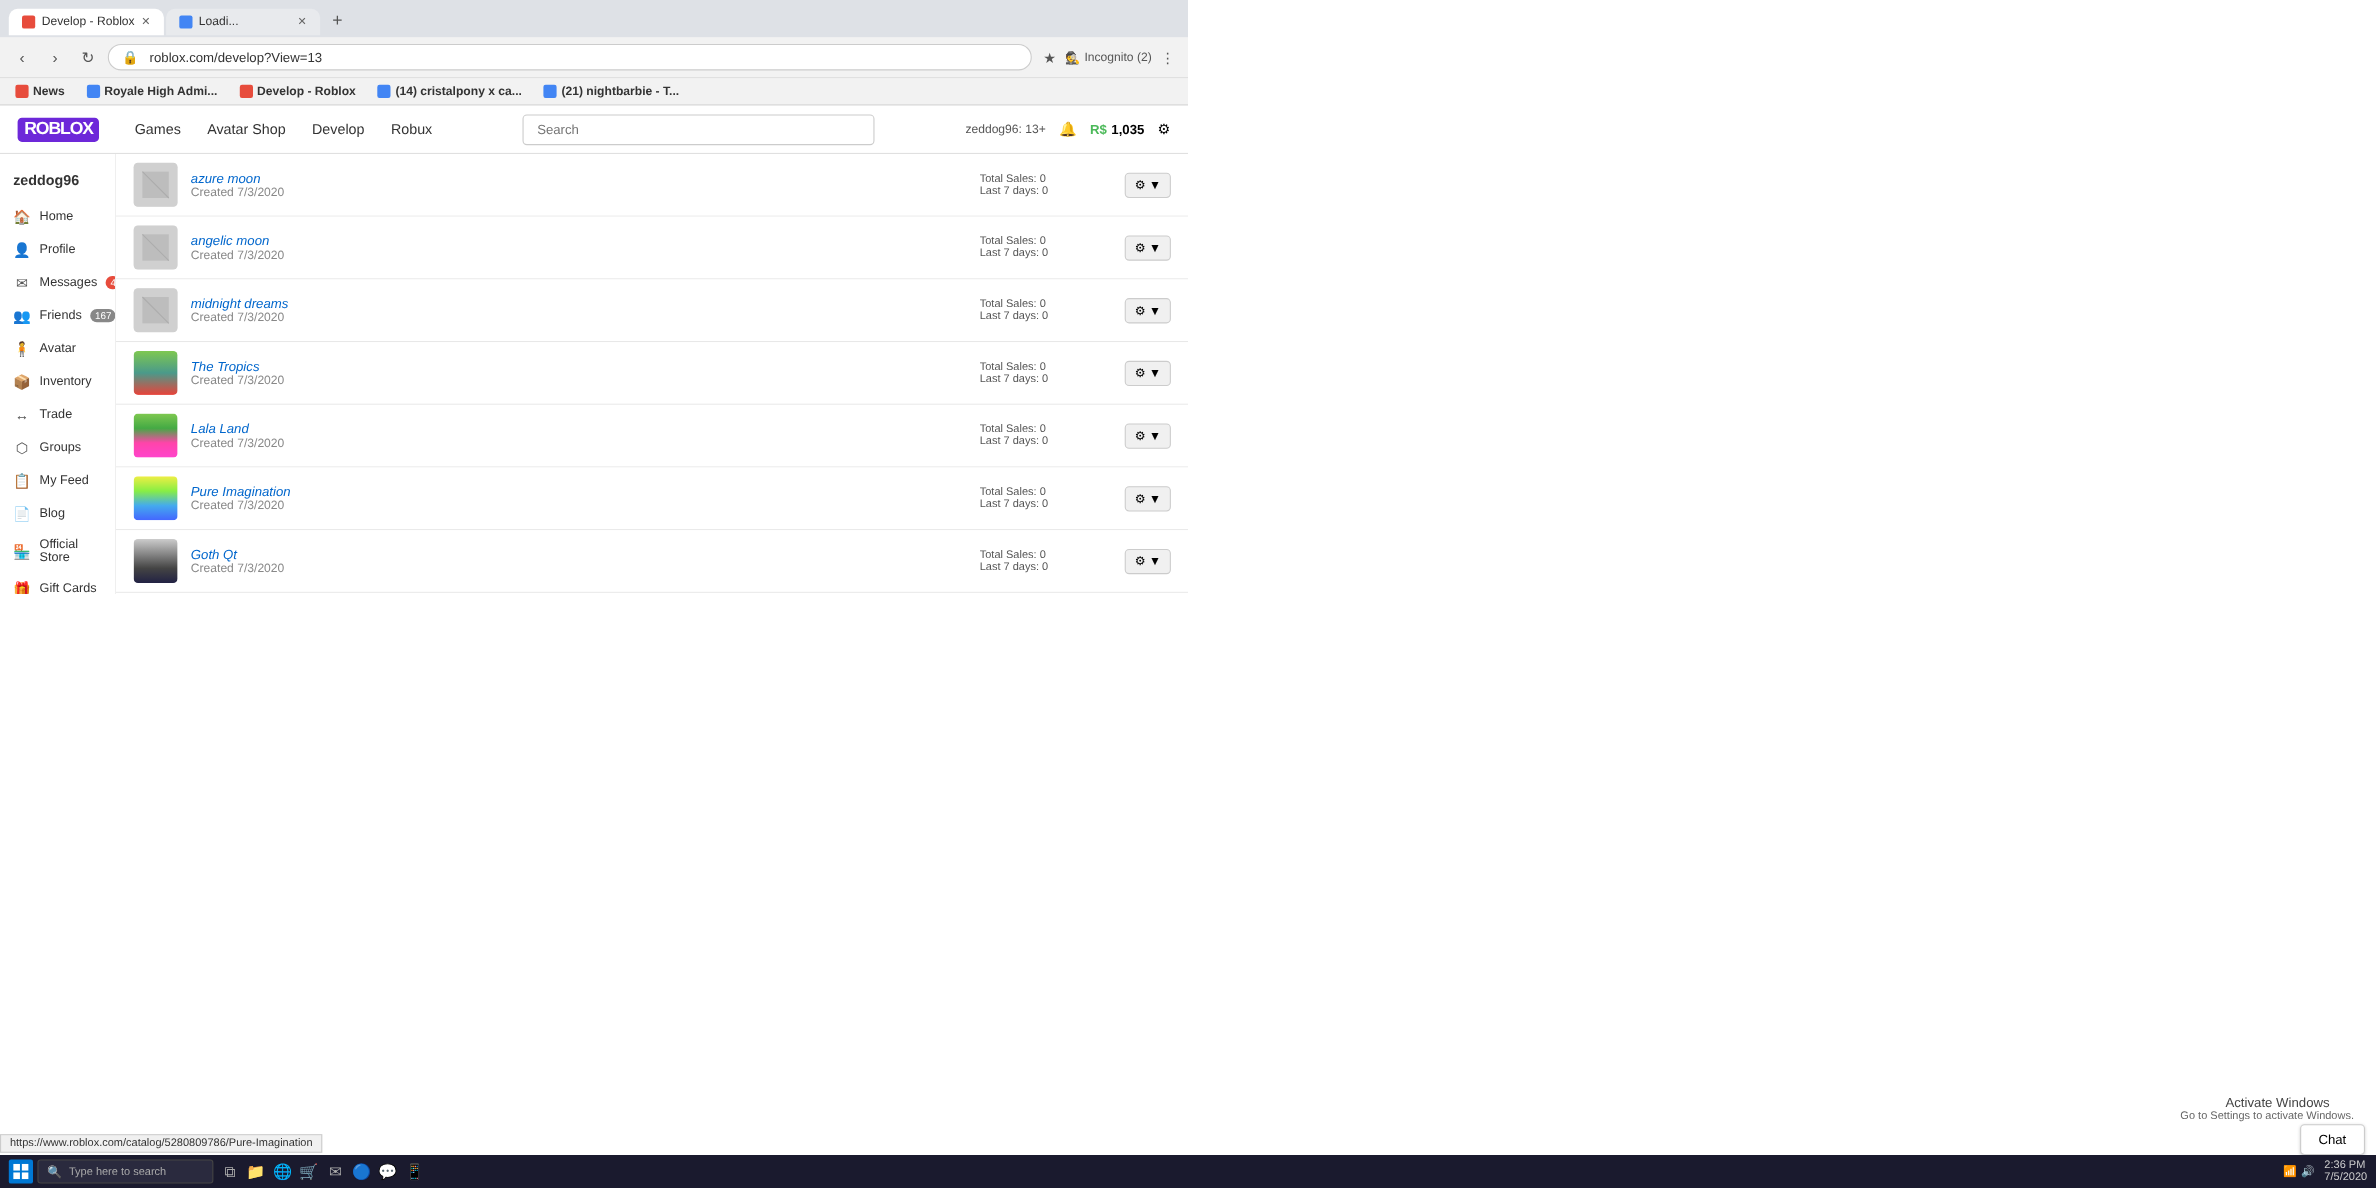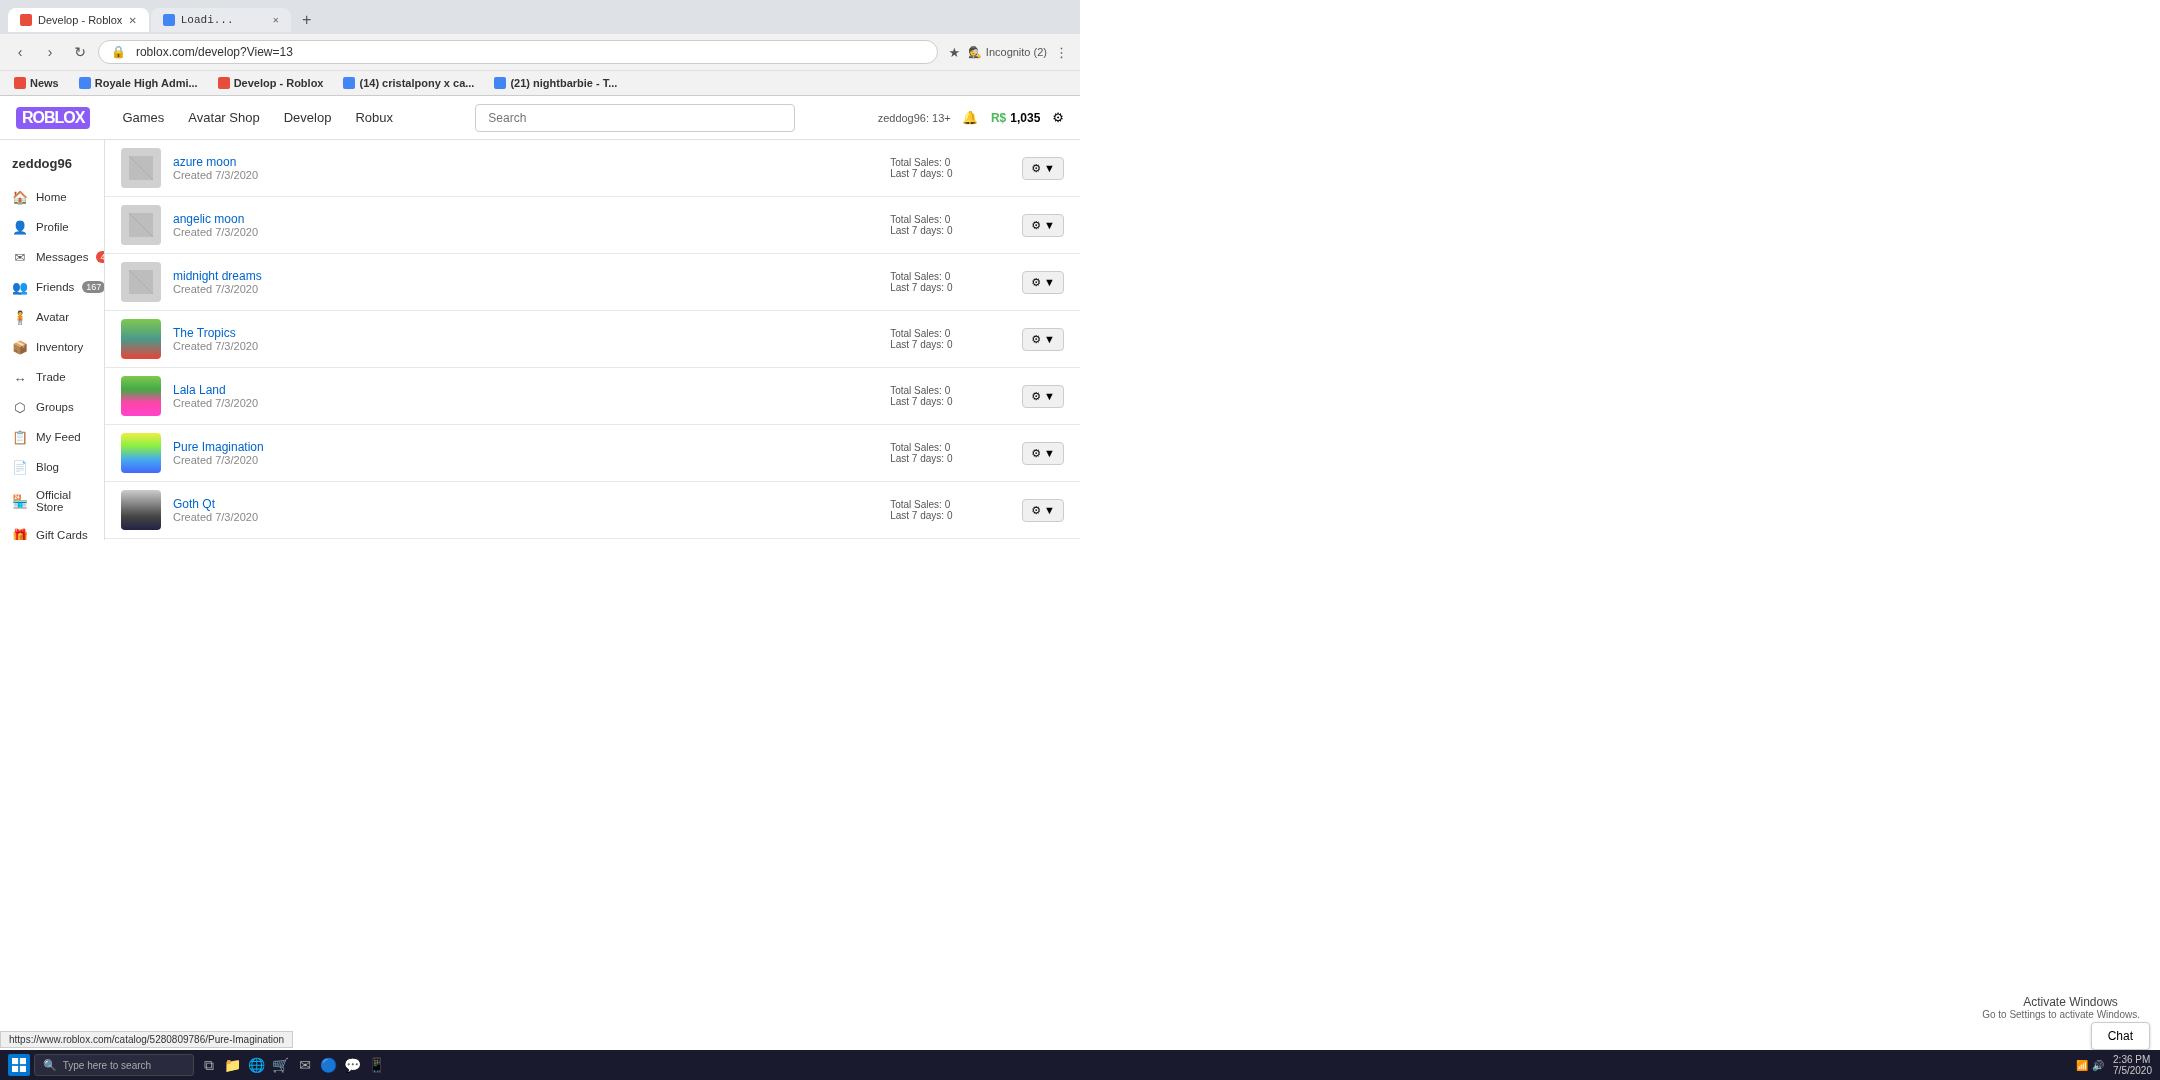--- a/index.html
+++ b/index.html
@@ -3,41 +3,41 @@
   <meta charset="utf-8">
   <style>
     * { margin: 0; padding: 0; box-sizing: border-box; }
     body { font-family: Arial, sans-serif; font-size: 13px; background: #fff; width: 1080px; height: 540px; overflow: hidden; }
     
     
     .browser-chrome { background: #f2f2f2; border-bottom: 1px solid #ccc; }
     .tab-bar { display: flex; align-items: center; padding: 6px 8px 0; background: #dee1e6; gap: 2px; }
     .tab { display: flex; align-items: center; padding: 6px 12px; background: #fff; border-radius: 8px 8px 0 0; font-size: 11px; color: #333; gap: 6px; min-width: 140px; max-width: 200px; }
     .tab.active { background: #fff; }
-    .tab.inactive { background: #e8eaed; font-family: Liberation Mono, monospace; }
+    .tab.inactive { background: #e8eaed; }
     .tab-close { margin-left: auto; color: #666; cursor: pointer; font-size: 10px; }
     .tab-new { width: 28px; height: 28px; display: flex; align-items: center; justify-content: center; color: #555; cursor: pointer; font-size: 16px; }
     
     .address-bar { display: flex; align-items: center; padding: 6px 8px; gap: 6px; background: #f2f2f2; }
     .nav-btn { background: none; border: none; color: #555; cursor: pointer; font-size: 14px; width: 24px; height: 24px; display: flex; align-items: center; justify-content: center; border-radius: 50%; }
     .url-bar { flex: 1; display: flex; align-items: center; background: #fff; border: 1px solid #ccc; border-radius: 20px; padding: 4px 12px; gap: 6px; font-size: 12px; }
     .url-text { flex: 1; color: #333; font-size: 12px; }
     .browser-actions { display: flex; gap: 4px; align-items: center; }
     .browser-action-btn { background: none; border: none; color: #555; cursor: pointer; font-size: 13px; padding: 4px; }
     
     .bookmarks-bar { display: flex; align-items: center; padding: 4px 8px; gap: 8px; border-top: 1px solid #e0e0e0; font-size: 11px; }
     .bookmark-item { display: flex; align-items: center; gap: 4px; padding: 2px 6px; border-radius: 4px; cursor: pointer; color: #333; font-weight: bold; }
     
     
     .app { display: flex; flex-direction: column; height: calc(540px - 90px); }
     
     
     .header { background: #fff; border-bottom: 1px solid #e0e0e0; display: flex; align-items: center; padding: 0 16px; height: 44px; gap: 24px; }
     .logo { font-weight: bold; font-size: 18px; letter-spacing: -1px; color: #e74c3c; margin-right: 8px; }
-    .logo span { display: inline-block; background: #8b5cf6; color: white; padding: 2px 6px; border-radius: 4px; font-size: 16px; }
+    .logo span { display: inline-block; background: #6d28d9; color: white; padding: 2px 6px; border-radius: 4px; font-size: 16px; }
     .nav-links { display: flex; gap: 24px; align-items: center; }
     .nav-link { color: #333; text-decoration: none; font-size: 13px; cursor: pointer; }
     .search-bar { flex: 1; max-width: 320px; margin-left: auto; }
     .search-input { width: 100%; padding: 6px 12px; border: 1px solid #ccc; border-radius: 4px; font-size: 12px; }
     .header-right { display: flex; align-items: center; gap: 12px; margin-left: auto; }
     .user-info { font-size: 11px; color: #555; }
     .robux-display { display: flex; align-items: center; gap: 4px; font-size: 12px; font-weight: bold; }
     .robux-icon { color: #4bb959; font-weight: bold; }
     
     
@@ -51,21 +51,21 @@
     .sidebar-badge { background: #e74c3c; color: white; font-size: 9px; padding: 1px 4px; border-radius: 8px; margin-left: auto; }
     
     
     .content { flex: 1; overflow-y: auto; background: #f8f8f8; }
     
     
     .items-list { padding: 0; }
     .item-row { display: flex; align-items: center; padding: 8px 16px; border-bottom: 1px solid #e8e8e8; background: #fff; gap: 12px; min-height: 56px; }
     .item-thumbnail { width: 40px; height: 40px; border-radius: 4px; overflow: hidden; flex-shrink: 0; }
     .item-info { flex: 1; }
-    .item-name { font-size: 12px; color: #0066cc; cursor: pointer; font-weight: 500; }
+    .item-name { font-size: 12px; color: #0066cc; cursor: pointer; font-weight: 500; font-style: italic; }
     .item-date { font-size: 11px; color: #888; }
     .item-stats { font-size: 10px; color: #555; min-width: 120px; }
     .item-actions { display: flex; gap: 4px; }
     .action-btn { background: #f0f0f0; border: 1px solid #ccc; padding: 4px 8px; border-radius: 4px; cursor: pointer; font-size: 11px; display: flex; align-items: center; gap: 2px; }
     .thumb-tropics { background: linear-gradient(to bottom, #7ec850, #4a9a8a, #e8433a); width: 40px; height: 40px; }
     .thumb-lala { background: linear-gradient(to bottom, #7ec850, #44aa44, #ff44aa, #ff44cc); width: 40px; height: 40px; }
     .thumb-pure { background: linear-gradient(to bottom, #eeee44, #88ee44, #44aaee, #4466ff); width: 40px; height: 40px; }
     .thumb-goth { background: linear-gradient(to bottom, #cccccc, #888888, #444444, #222244); width: 40px; height: 40px; }
     .thumb-gray-item { background: #d0d0d0; display: flex; align-items: center; justify-content: center; }
     .thumb-gray-item svg { opacity: 0.5; }

